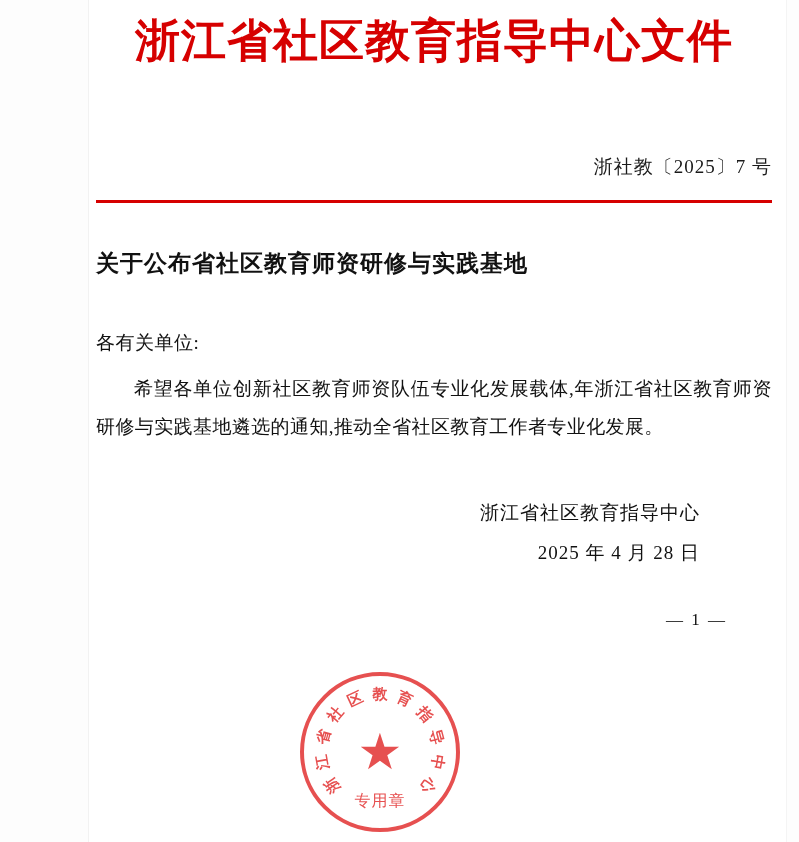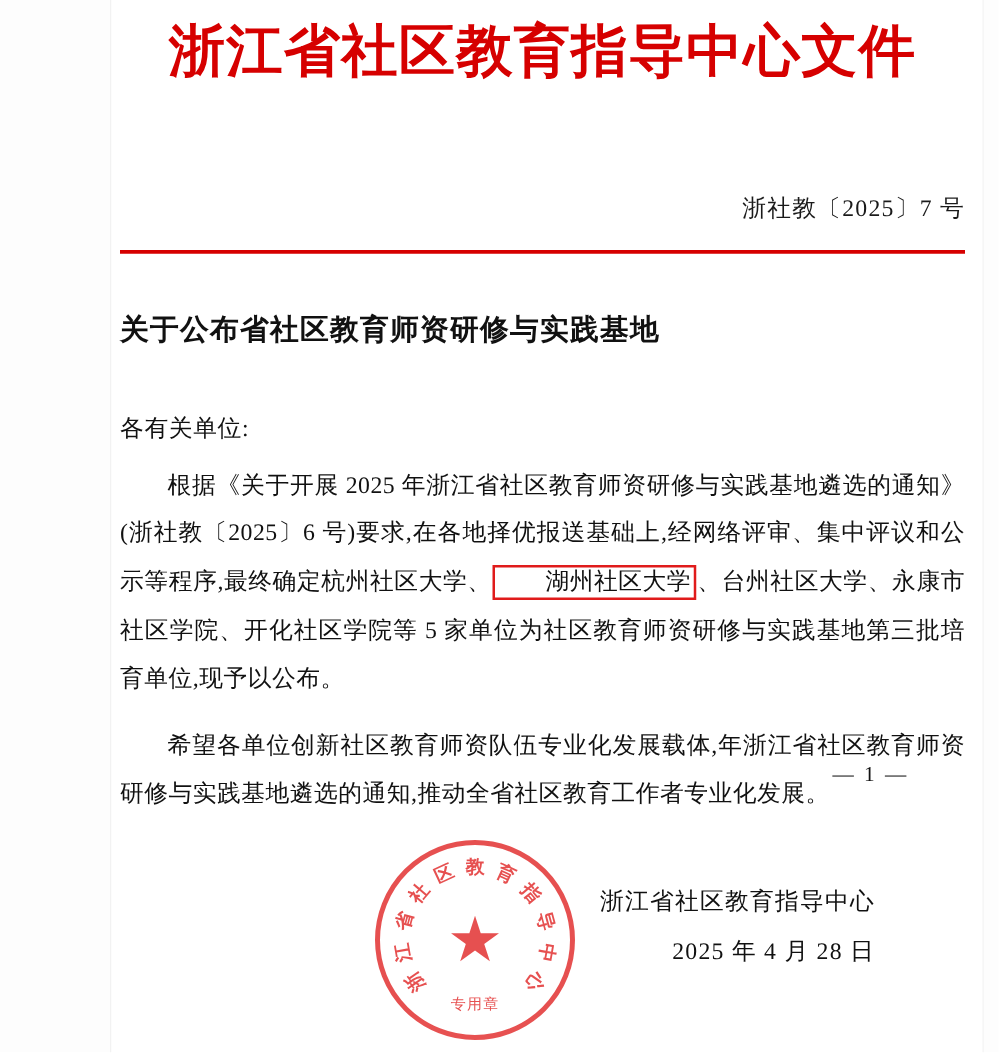--- a/index.html
+++ b/index.html
@@ -148,21 +148,21 @@
     font-weight: bold;
     transform-origin: 0 0;
     white-space: pre;
   }
   .seal-bottom-text {
     position: absolute;
     left: 0;
     bottom: 16px;
     width: 100%;
     text-align: center;
-    font-size: 12px;
+    font-size: 16px;
     color: #e02020;
     letter-spacing: 1px;
   }
   .page-number {
     position: absolute;
     right: 72px;
     bottom: 28px;
     font-size: 17px;
     color: #111111;
     letter-spacing: 2px;
@@ -183,21 +183,20 @@
     <div class="doc-number">浙社教〔2025〕7 号</div>
 
     <div class="red-rule"></div>
 
     <div class="title">
       <div>关于公布省社区教育师资研修与实践基地</div>
     </div>
 
     <div class="salutation">各有关单位:</div>
 
-    <div class="para"><span>根据《关于开展 2025 年浙江省社区教育师资研修与实践基地遴选的通知》(浙社教〔2025〕6 号)要求,在各地择优报送基础上,经网络评审、集中评议和公示等程序,最终确定杭州社区大学、</span><span class="highlight-box">湖州社区大学</span><span>、台州社区大学、永康市社区学院、开化社区学院等 5 家单位为社区教育师资研修与实践基地第三批培育单位,现予以公布。</span></div>
 
     <div class="para">希望各单位创新社区教育师资队伍专业化发展载体,年浙江省社区教育师资研修与实践基地遴选的通知,推动全省社区教育工作者专业化发展。</div>
 
     <div class="signature-block">
       <span class="sig-line">浙江省社区教育指导中心</span>
       <span class="sig-line">2025 年 4 月 28 日</span>
     </div>
 
   </div>
 

